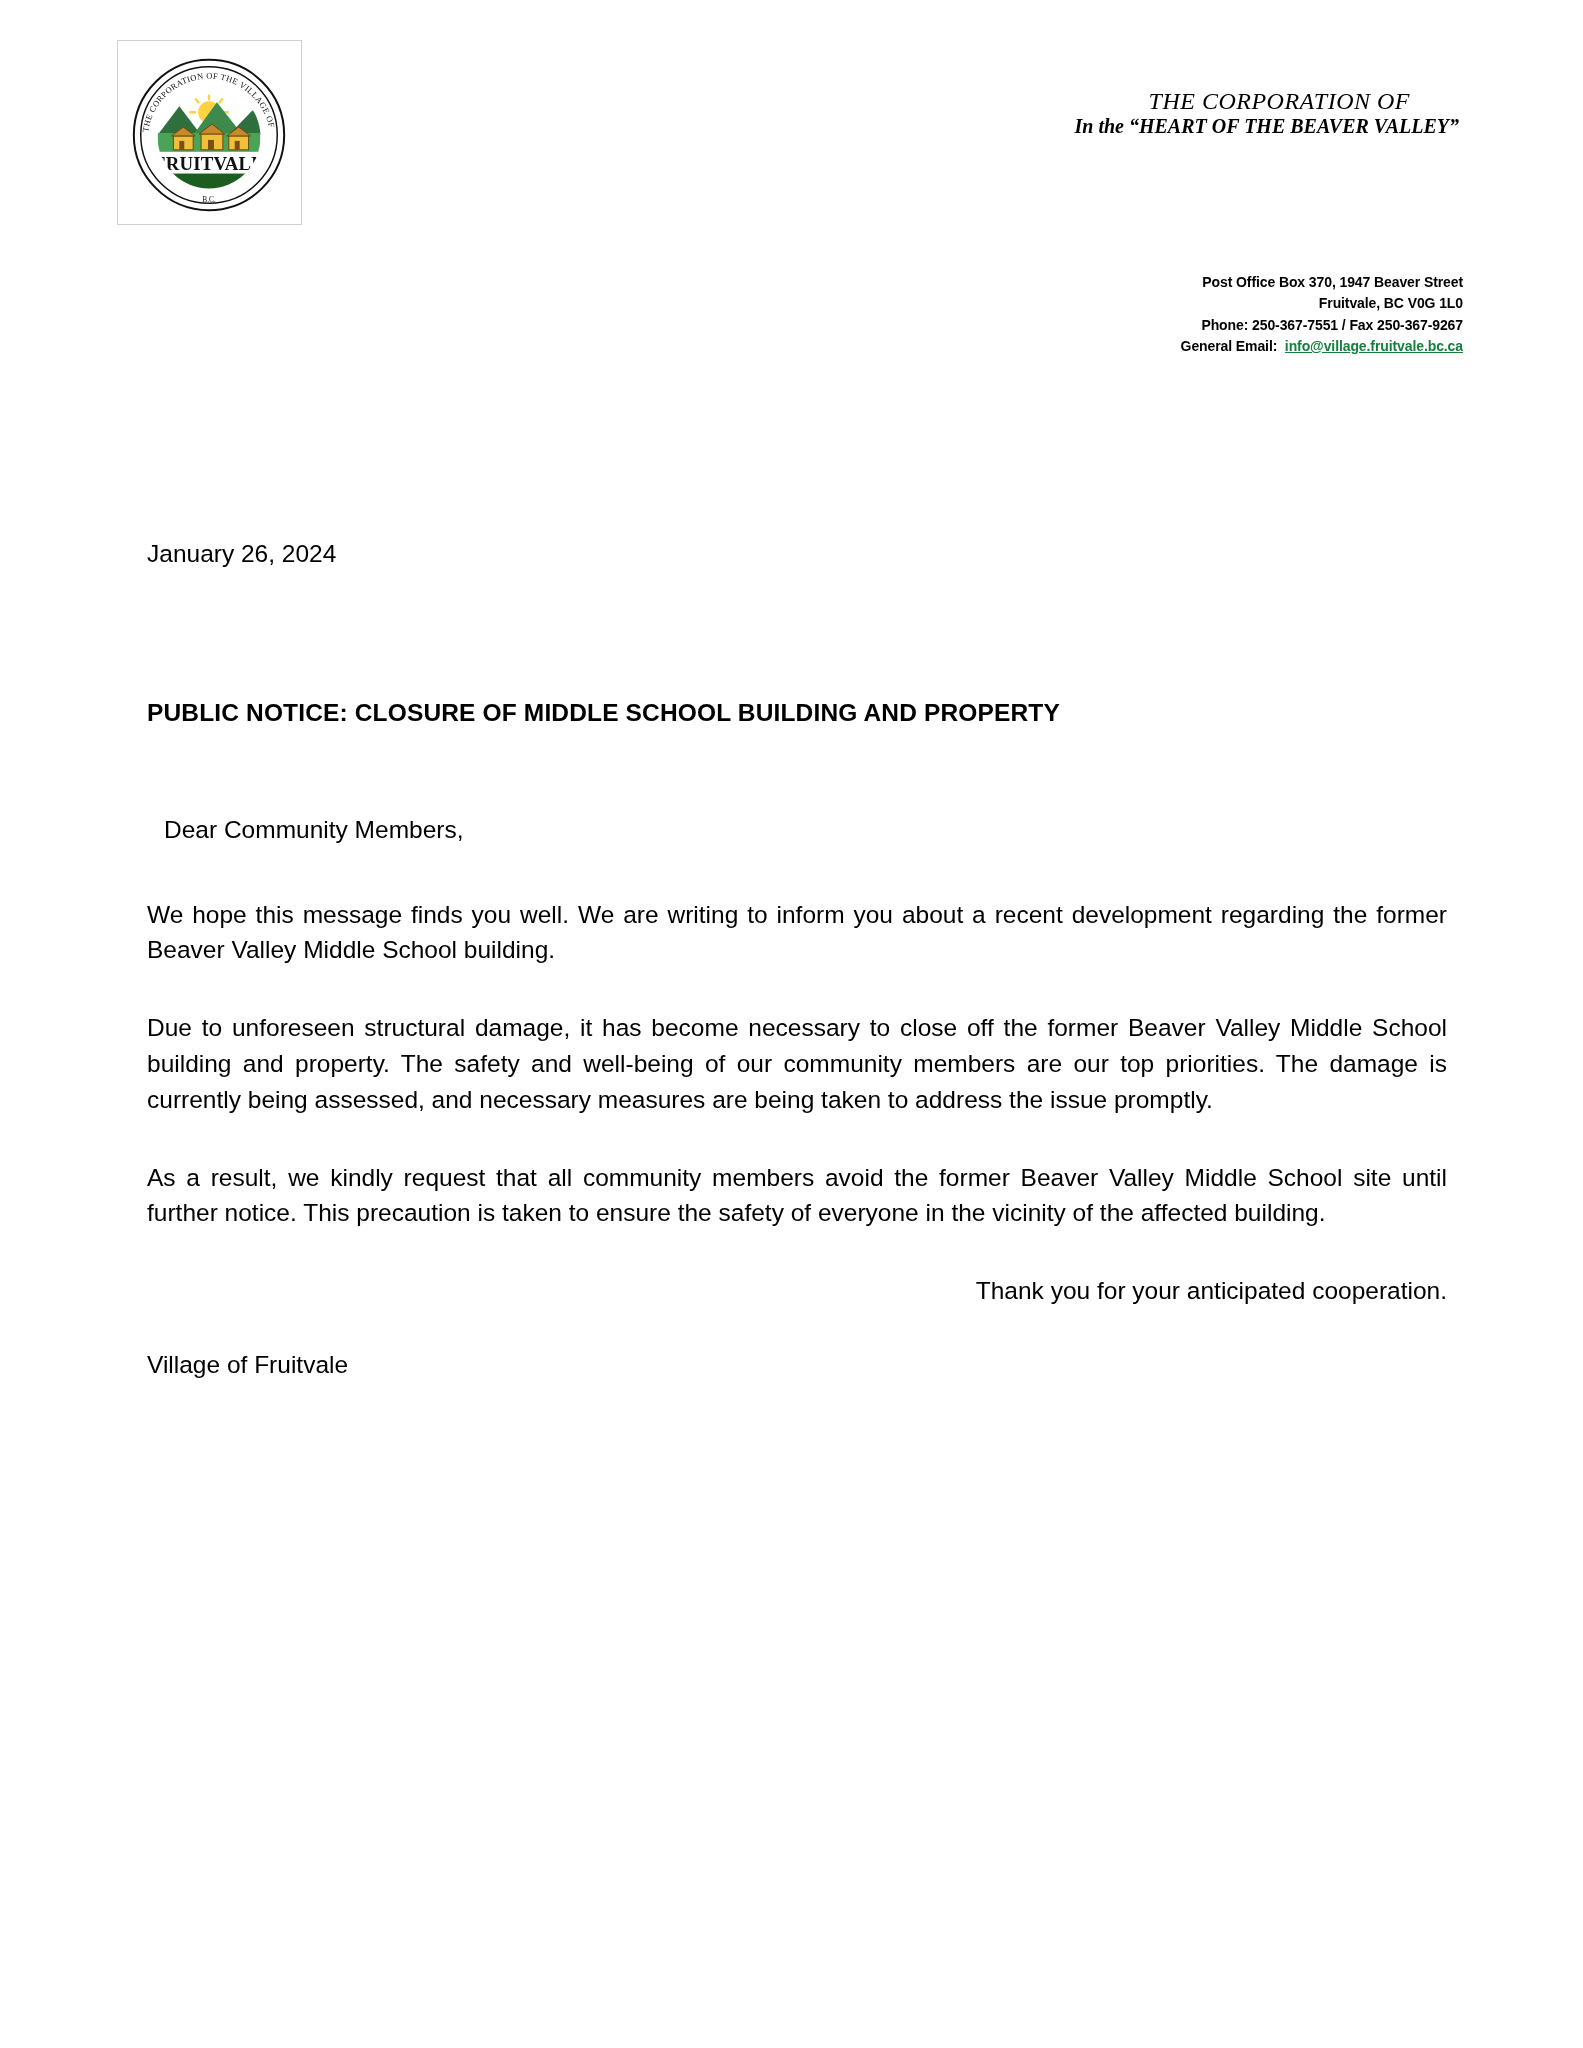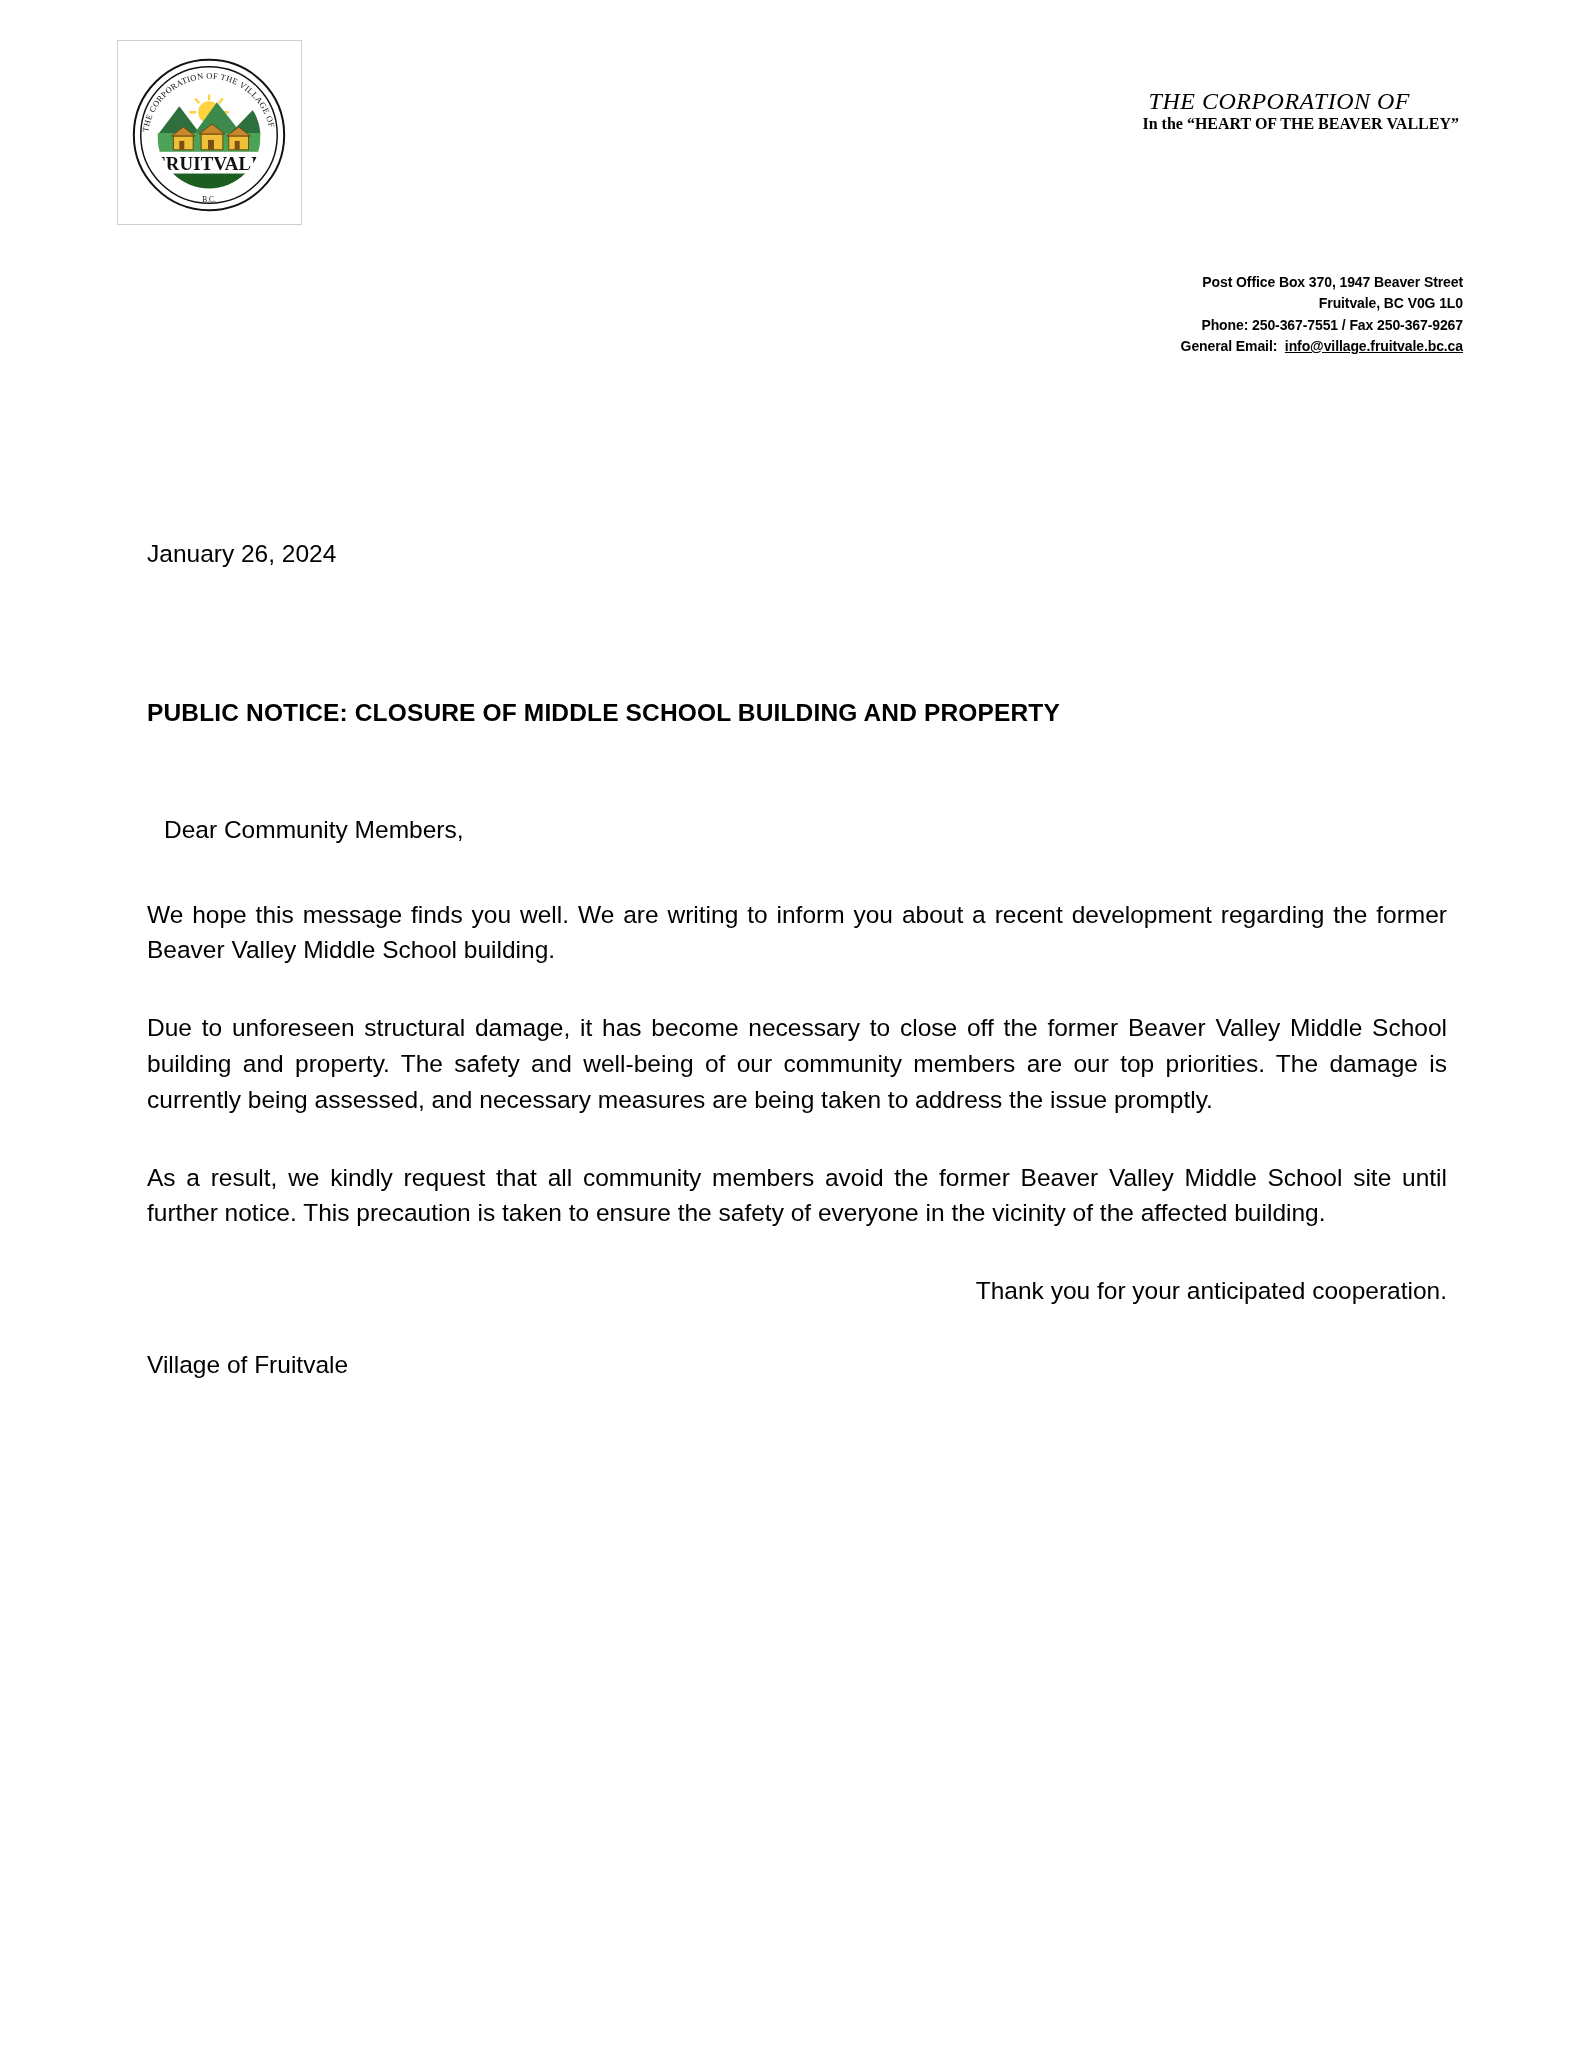--- a/index.html
+++ b/index.html
@@ -61,39 +61,40 @@
   .org-name {
     font-size: 43px;
     font-weight: bold;
     font-style: italic;
     line-height: 1.25;
     padding-right: 2px;
     white-space: nowrap;
   }
   .org-name .sc { font-size: 34px; }
   .org-tag {
-    font-size: 16px;
-    font-weight: bold;
+    font-size: 20px;
+    font-weight: bold;
+    font-style: italic;
     line-height: 1.2;
     padding-right: 6px;
   }
 
   .contact-block {
     position: absolute;
     left: 560px;
     top: 272px;
     width: 903px;
     text-align: right;
     font-size: 14px;
     font-weight: bold;
     line-height: 1.52;
     letter-spacing: -0.1px;
   }
   .email-link {
-    color: #000000;
+    color: #15803d;
     text-decoration: underline;
     font-weight: bold;
   }
 
   
   .doc-body {
     position: absolute;
     left: 147px;
     top: 540px;
     width: 1300px;

